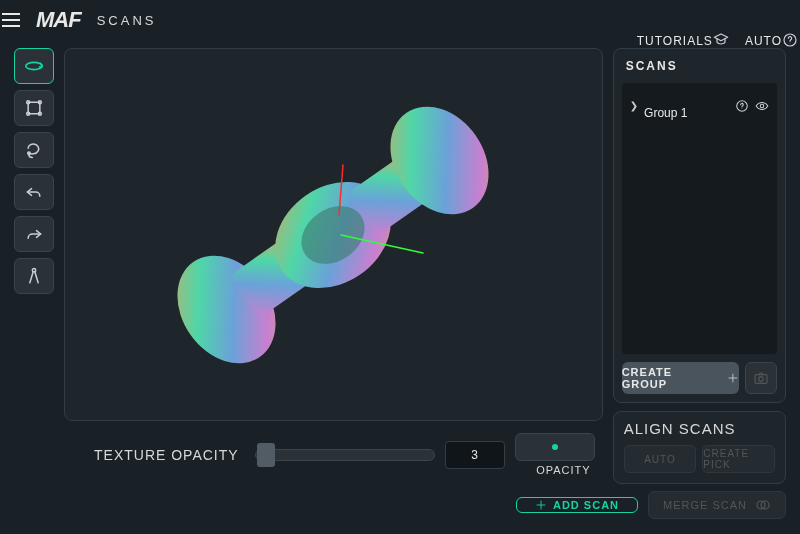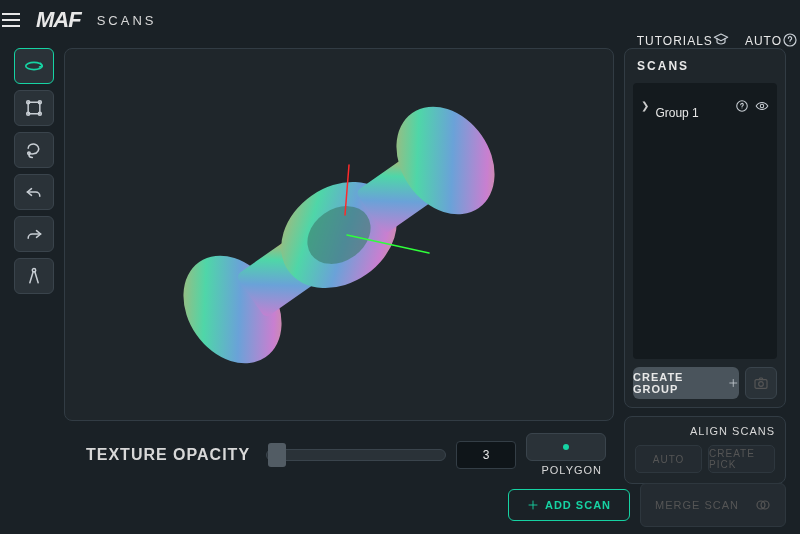--- a/index.html
+++ b/index.html
@@ -21,21 +21,21 @@
 
 .left-toolbar { width: 44px; display: flex; flex-direction: column; gap: 6px; }
 .tool-btn { width: 40px; height: 36px; background: #2a3238; border: 1px solid #3a444c; border-radius: 6px; display: flex; align-items: center; justify-content: center; cursor: pointer; }
 .tool-btn.active { border-color: #16d3a3; }
 .tool-btn.active svg { stroke: #16d3a3; }
 
 
 .viewport-panel { flex: 1; display: flex; flex-direction: column; gap: 8px; }
 .viewport { flex: 1; background: #1f262b; border: 1px solid #323c44; border-radius: 8px; position: relative; overflow: hidden; display:flex; align-items:center; justify-content:center;}
 .viewport-controls { display: flex; align-items: center; gap: 10px; padding: 4px 8px 8px 8px; }
-.opacity-label { font-size: 16px; letter-spacing: 1px; color: #d8d8d8; margin-left: 14px; font-weight: bold;}
+.opacity-label { font-size: 14px; letter-spacing: 1px; color: #d8d8d8; margin-left: 22px;}
 .nowrap { white-space: nowrap; }
 .slider { flex: 0 0 180px; height: 28px; position: relative; display: flex; align-items: center; }
 .slider-track { flex: 1; height: 12px; background: #2a3238; border: 1px solid #3a444c; border-radius: 7px; }
 .slider-thumb { position: absolute; left: 2px; width: 18px; height: 24px; background: #525c64; border-radius: 3px; cursor: pointer;}
 .value-box { width: 60px; height: 28px; background: #0f1519; border: 1px solid #343e46; border-radius: 4px; display: flex; align-items: center; justify-content: center; font-size: 12px; }
 .view-toggle { width: 80px; height: 28px; background: #2a3238; border: 1px solid #3a444c; border-radius: 6px; display: flex; align-items: center; justify-content: center; cursor:pointer; margin-left:auto;}
 .dot { width: 6px; height: 6px; background: #16d3a3; border-radius: 50%; }
 .view-mode-label { font-size: 11px; letter-spacing: 1px; color: #d8d8d8; text-align: right; flex:0 0 auto; padding-right:4px; }
 
 
@@ -44,28 +44,28 @@
 .scans-header { padding: 10px 12px; font-size: 12px; font-weight: bold; letter-spacing: 2px; }
 .scans-list { flex: 1; background: #141a1e; margin: 0 8px 8px 8px; border-radius: 4px; padding: 8px; font-size: 12px; }
 .group-row { display: flex; align-items: center; gap: 6px; cursor: pointer; }
 .group-row .grow { flex:1;margin-top:15px; }
 .chev { font-size: 10px; color:#ccc; }
 .mini-icon { width:14px; height:14px; cursor:pointer; }
 .create-row { display:flex; gap:6px; padding:0 8px 8px 8px;}
 .create-btn { flex:1; height: 32px; background: #4a545c; border-radius: 6px; display: flex; align-items: center; justify-content: center; gap: 8px; font-size: 11px; font-weight: bold; letter-spacing: 1px; cursor: pointer; }
 .snapshot-btn { width:32px; height:32px; background:#2a3238; border:1px solid #3a444c; border-radius:6px; display:flex; align-items:center; justify-content:center; cursor:pointer;}
 .align-box { background: #1f262b; border: 1px solid #323c44; border-radius: 8px; padding: 8px 10px 10px 10px; }
-.align-title { text-align:right; font-size:11px; letter-spacing:1px; margin-bottom:8px; color:#d8d8d8;}
+.align-title { text-align:left; font-size:15px; letter-spacing:1px; margin-bottom:8px; color:#d8d8d8;}
 .align-row { display:flex; gap:6px; }
 .align-btn { flex:1; height:28px; background:#242b31; border:1px solid #2e373e; border-radius:5px; display:flex; align-items:center; justify-content:center; font-size:10px; letter-spacing:1px; color:#555; cursor:pointer;}
 
 
 .footer { height: 50px; display:flex; align-items:center; justify-content:flex-end; gap:10px; padding:0 14px 8px 0;}
-.add-scan-btn { height:32px; padding:0 18px; border:1.5px solid #16d3a3; border-radius:6px; display:flex; align-items:center; justify-content:center; gap:6px; color:#16d3a3; font-size:11px; font-weight:bold; letter-spacing:1px; cursor:pointer; background:transparent;}
-.merge-btn { height:44px; padding:0 14px; background:#242b31; border:1px solid #2e373e; border-radius:6px; display:flex; align-items:center; justify-content:space-between; gap:16px; font-size:11px; letter-spacing:1px; color:#555; cursor:pointer;}
+.add-scan-btn { height:16px; padding:0 18px; border:1.5px solid #16d3a3; border-radius:6px; display:flex; align-items:center; justify-content:center; gap:6px; color:#16d3a3; font-size:11px; font-weight:bold; letter-spacing:1px; cursor:pointer; background:transparent;}
+.merge-btn { height:28px; padding:0 14px; background:#242b31; border:1px solid #2e373e; border-radius:6px; display:flex; align-items:center; justify-content:space-between; gap:8px; font-size:11px; letter-spacing:1px; color:#555; cursor:pointer;}
 
 svg { stroke:#c8ced4; fill:none; stroke-width:1.8; stroke-linecap:round; stroke-linejoin:round;}
 </style>
 </head>
 <body>
 
 <div class="header">
   <div class="hamburger">
       <span></span>
       <span></span>
@@ -174,21 +174,21 @@
         <div class="slider">
           <div class="slider-track"></div>
           <div class="slider-thumb"></div>
         </div>
         <div class="value-box">3</div>
       </div>
       <div style="display:flex; flex-direction:column; align-items:flex-end; gap:3px;">
         <div class="view-toggle">
             <div class="dot"></div>
           </div>
-        <span class="view-mode-label">POLYGON</span>
+        <span class="view-mode-label">OPACITY</span>
       </div>
     </div>
   </div>
 
   <div class="right-panel">
     <div class="scans-box">
       <div class="scans-header">SCANS</div>
       <div class="scans-list">
         <div class="group-row">
           <span class="chev">❯</span>

